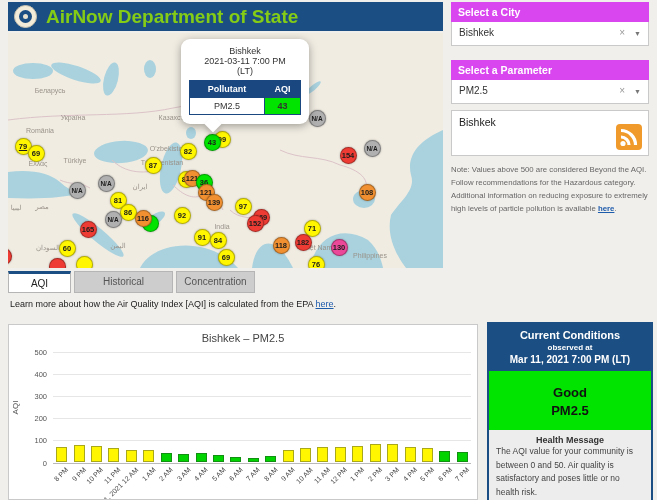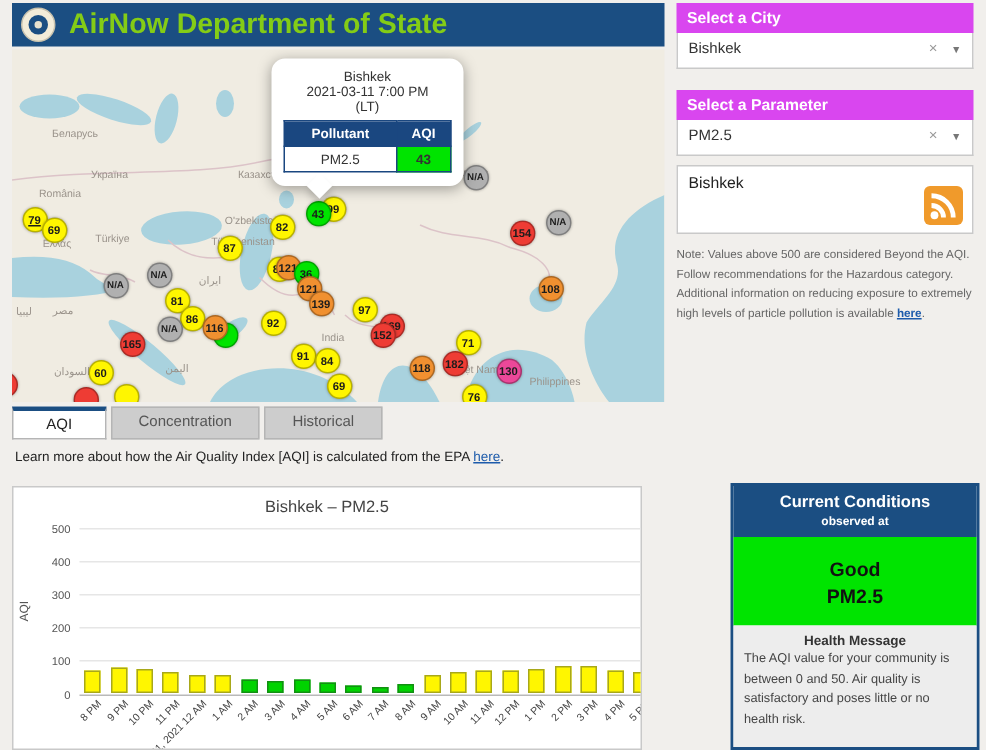--- a/index.html
+++ b/index.html
@@ -48,21 +48,21 @@
     background:#cdcdcd; color:#555; border:1px solid #b5b5b5; cursor:pointer; }
   .tab:nth-child(1){ width:63px; } .tab:nth-child(2){ width:99px; }
   .tab:nth-child(3){ width:79px; }
   .tab.active { background:#fff; color:#222; border-top:3px solid #1b4e82; }
 
   #epa-line { position:absolute; left:10px; top:299px; font-size:9px; color:#222; }
   a.lnk { color:#1d5bab; text-decoration:underline; cursor:pointer; }
   a.lnk.b { font-weight:bold; }
 
   
-  #chart-panel { position:absolute; left:8px; top:324px; width:420px;
+  #chart-panel { position:absolute; left:8px; top:324px; width:470px;
     height:176px; background:#fff; border:1px solid #c9c9c9; overflow:hidden;padding-left:31px; }
   #chart-title { position:absolute; left:0; top:7px; width:100%;
     text-align:center; font-size:11px; color:#444; }
   #plot { position:absolute; left:44px; top:27px; width:418px; height:111px; }
   .grid { position:absolute; left:0; width:100%; height:1px; background:#e6e6e6; }
   .grid.zero { background:#b9b9b9; }
   .ytick { position:absolute; left:10px; width:28px; text-align:right;
     font-size:7.5px; color:#555; }
   #ylab { position:absolute; left:0px; top:78px; font-size:8px; color:#555;
     transform:rotate(-90deg); }
@@ -225,22 +225,22 @@
         <td>PM2.5</td>
         <td class="aqi-val">43</td>
       </tr>
     </tbody>
       </table>
   </div>
 </div>
 
 <div id="tabs">
     <div class="tab active">AQI</div>
+    <div class="tab">Historical</div>
     <div class="tab">Concentration</div>
-    <div class="tab">Historical</div>
   </div>
 
 <div id="epa-line"><span>Learn more about how the Air Quality Index [AQI] is calculated from the EPA </span><a class="lnk">here</a><span>.</span></div>
 
 <div id="chart-panel">
   <div id="chart-title">Bishkek – PM2.5</div>
   <div id="ylab">AQI</div>
   <div id="plot">
       <div class="grid zero" style="top: 110.5px;"></div>
       <div class="grid" style="top: 88.3px;"></div>
@@ -352,20 +352,21 @@
       <div class="xl" style="left: 456.292px;">
         <span>7 PM</span>
       </div>
     </div>
 </div>
 
 <div id="cc">
   <div class="head">
     <div class="t1">Current Conditions</div>
     <div class="t2">observed at</div>
+    <div class="t3">Mar 11, 2021 7:00 PM (LT)</div>
   </div>
   <div class="aqiblock">
     <div class="a2">Good</div>
     <div class="a3">PM2.5</div>
   </div>
   <div class="health">
     <div class="ht">Health Message</div>
     <div class="hm">The AQI value for your community is between 0 and 50. Air quality is satisfactory and poses little or no health risk.</div>
   </div>
 </div>

